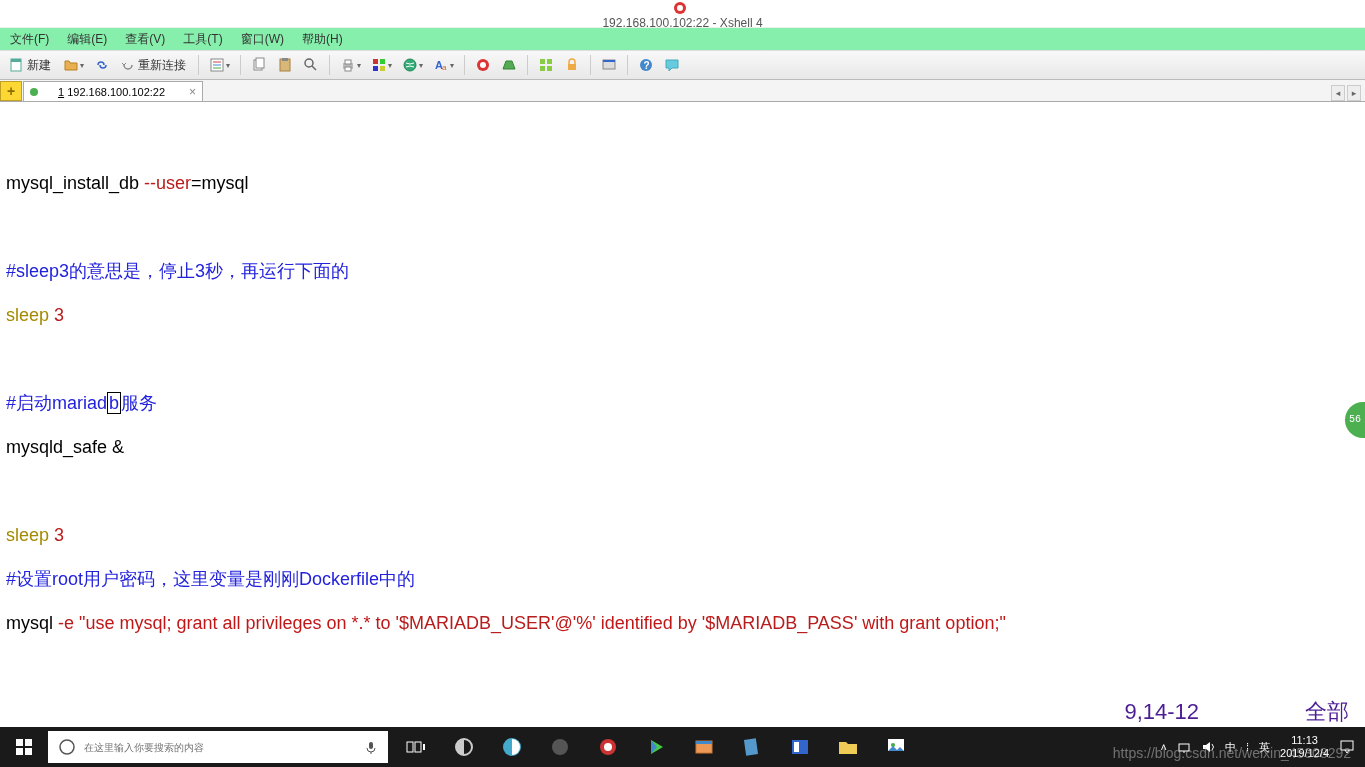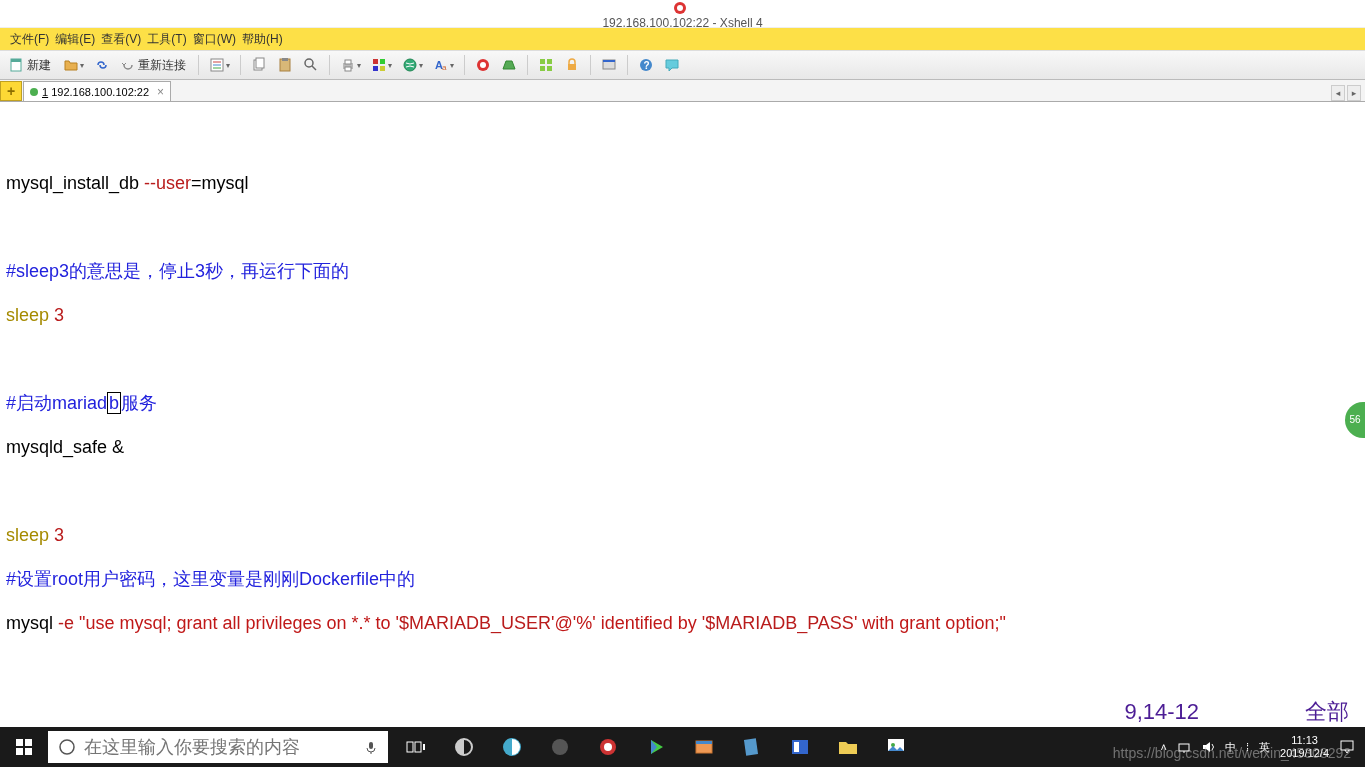--- a/index.html
+++ b/index.html
@@ -2,48 +2,48 @@
 <html><head>
 <meta charset="utf-8">
 <style>
 * { margin: 0; padding: 0; box-sizing: border-box; font-family: "Microsoft YaHei", "Segoe UI", Tahoma, sans-serif; }
 body { background: #fff; width: 1365px; height: 767px; overflow: hidden; display: flex; flex-direction: column; font-size: 12px; }
 .titlebar { height: 28px; background: #fff; display: flex; align-items: center; padding: 0 8px; border-bottom: 1px solid #eee; flex-direction: column; }
 .titlebar-icon { width: 16px; height: 16px; margin-right: 6px; color: #d33; }
 .titlebar-text { flex: 1; color: #555; font-size: 12px; }
 .win-controls { display: flex; gap: 18px; }
 .win-btn { width: 28px; height: 20px; display: flex; align-items: center; justify-content: center; color: #555; cursor: pointer; }
-.menubar { height: 22px; display: flex; align-items: center; padding: 0 10px; gap: 6px; background: #fde047; color: #333; font-size: 12px; }
+.menubar { height: 22px; display: flex; align-items: center; padding: 0 10px; gap: 18px; background: #86efac; color: #333; font-size: 12px; }
 .menubar span { cursor: pointer; }
 .toolbar { height: 30px; background: linear-gradient(#f8f8f8,#e8e8e8); border-top: 1px solid #ddd; border-bottom: 1px solid #bbb; display: flex; align-items: center; padding: 0 6px; gap: 4px; }
 .tool-btn { height: 22px; min-width: 22px; display: flex; align-items: center; justify-content: space-between; padding: 0 3px; border-radius: 2px; cursor: pointer; }
 .tool-sep { width: 1px; height: 20px; background: #ccc; margin: 0 3px; }
 .tool-text { font-size: 12px; color: #333; padding: 0 2px; }
 .dropdown-arrow { font-size: 8px; color: #666; margin-left: 1px; }
 .tabbar { height: 22px; background: #f4f4f4; border-bottom: 1px solid #aaa; display: flex; align-items: flex-end; }
 .tab-add { width: 22px; height: 20px; background: #fdd835; border: 1px solid #c0a020; display: flex; align-items: center; justify-content: center; color: #8a6d00; font-weight: bold; cursor: pointer; font-size: 14px; }
-.tab { height: 20px; background: #fff; border: 1px solid #aaa; border-bottom: none; display: flex; align-items: center; padding: 0 6px; gap: 4px; margin-left: 1px; font-size: 11px; cursor: pointer; }
+.tab { height: 20px; background: #fff; border: 1px solid #aaa; border-bottom: none; display: flex; align-items: center; padding: 0 6px; gap: 20px; margin-left: 1px; font-size: 11px; cursor: pointer; }
 .tab .dot { width: 8px; height: 8px; border-radius: 50%; background: #4caf50; }
 .tab .close { color: #888; font-size: 12px; margin-left: 4px; }
 .tabbar-right { margin-left: auto; display: flex; gap: 2px; padding-right: 4px; }
 .tabscroll { width: 14px; height: 16px; background: #eee; border: 1px solid #ccc; font-size: 9px; color: #666; display: flex; align-items: center; justify-content: center; cursor: pointer; }
 .terminal { flex: 1; background: #fff; padding: 4px 6px; font-family: "NSimSun", "Courier New", monospace; font-size: 18px; line-height: 22px; white-space: pre; overflow: hidden; color: #000; position: relative; }
 .c-blue { color: #2222dd; }
 .c-darkyellow { color: #a58a00; }
 .c-magenta { color: #b91c1c; text-align: center; }
 .c-red { color: #c01818; }
 .c-black { color: #000; }
 .hl-yellow { background: #ffe84a; color: #000; }
 .cursor-box { border: 1px solid #000; padding: 0 1px; }
 .status-area { position: absolute; bottom: 4px; right: 16px; font-family: "NSimSun", monospace; font-size: 22px; color: #4c1d95; }
-.right-badge { position: absolute; right: 0; top: 300px; width: 20px; height: 36px; background: #4caf50; border-radius: 18px 0 0 18px; color: #fff; font-size: 10px; display: flex; align-items: center; justify-content: center; }
+.right-badge { position: absolute; right: 0; top: 300px; width: 20px; height: 36px; background: #4caf50; border-radius: 18px 0 0 18px; color: #fff; font-size: 10px; display: flex; align-items: center; justify-content: center; font-family: Liberation Mono, monospace; }
 .taskbar { height: 40px; background: #1a1a1a; display: flex; align-items: center; color: #fff; position: relative; }
 .start-btn { width: 48px; height: 40px; display: flex; align-items: center; justify-content: center; cursor: pointer; }
 .search-box { height: 32px; width: 340px; background: #fff; display: flex; align-items: center; padding: 0 10px; gap: 8px; color: #666; }
-.search-box input { border: none; outline: none; flex: 1; font-size: 18px; background: transparent; color: #0f766e; }
+.search-box input { border: none; outline: none; flex: 1; font-size: 10px; background: transparent; color: #0f766e; }
 .mic-icon { color: #555; }
 .task-icons { display: flex; align-items: center; gap: 0; margin-left: 4px; }
 .task-icon { width: 48px; height: 40px; display: flex; align-items: center; justify-content: center; cursor: pointer; }
 .tray { margin-left: auto; display: flex; align-items: center; gap: 10px; padding-right: 10px; font-size: 11px; color: #fff; height: 100%; }
 .tray-time { text-align: center; line-height: 13px; }
 .watermark { position: absolute; right: 14px; bottom: 6px; color: rgba(200, 200, 200, 0.5); font-size: 14px; font-family: sans-serif; pointer-events: none; }
 svg { display: block; }
 </style>
 </head>
 <body>

